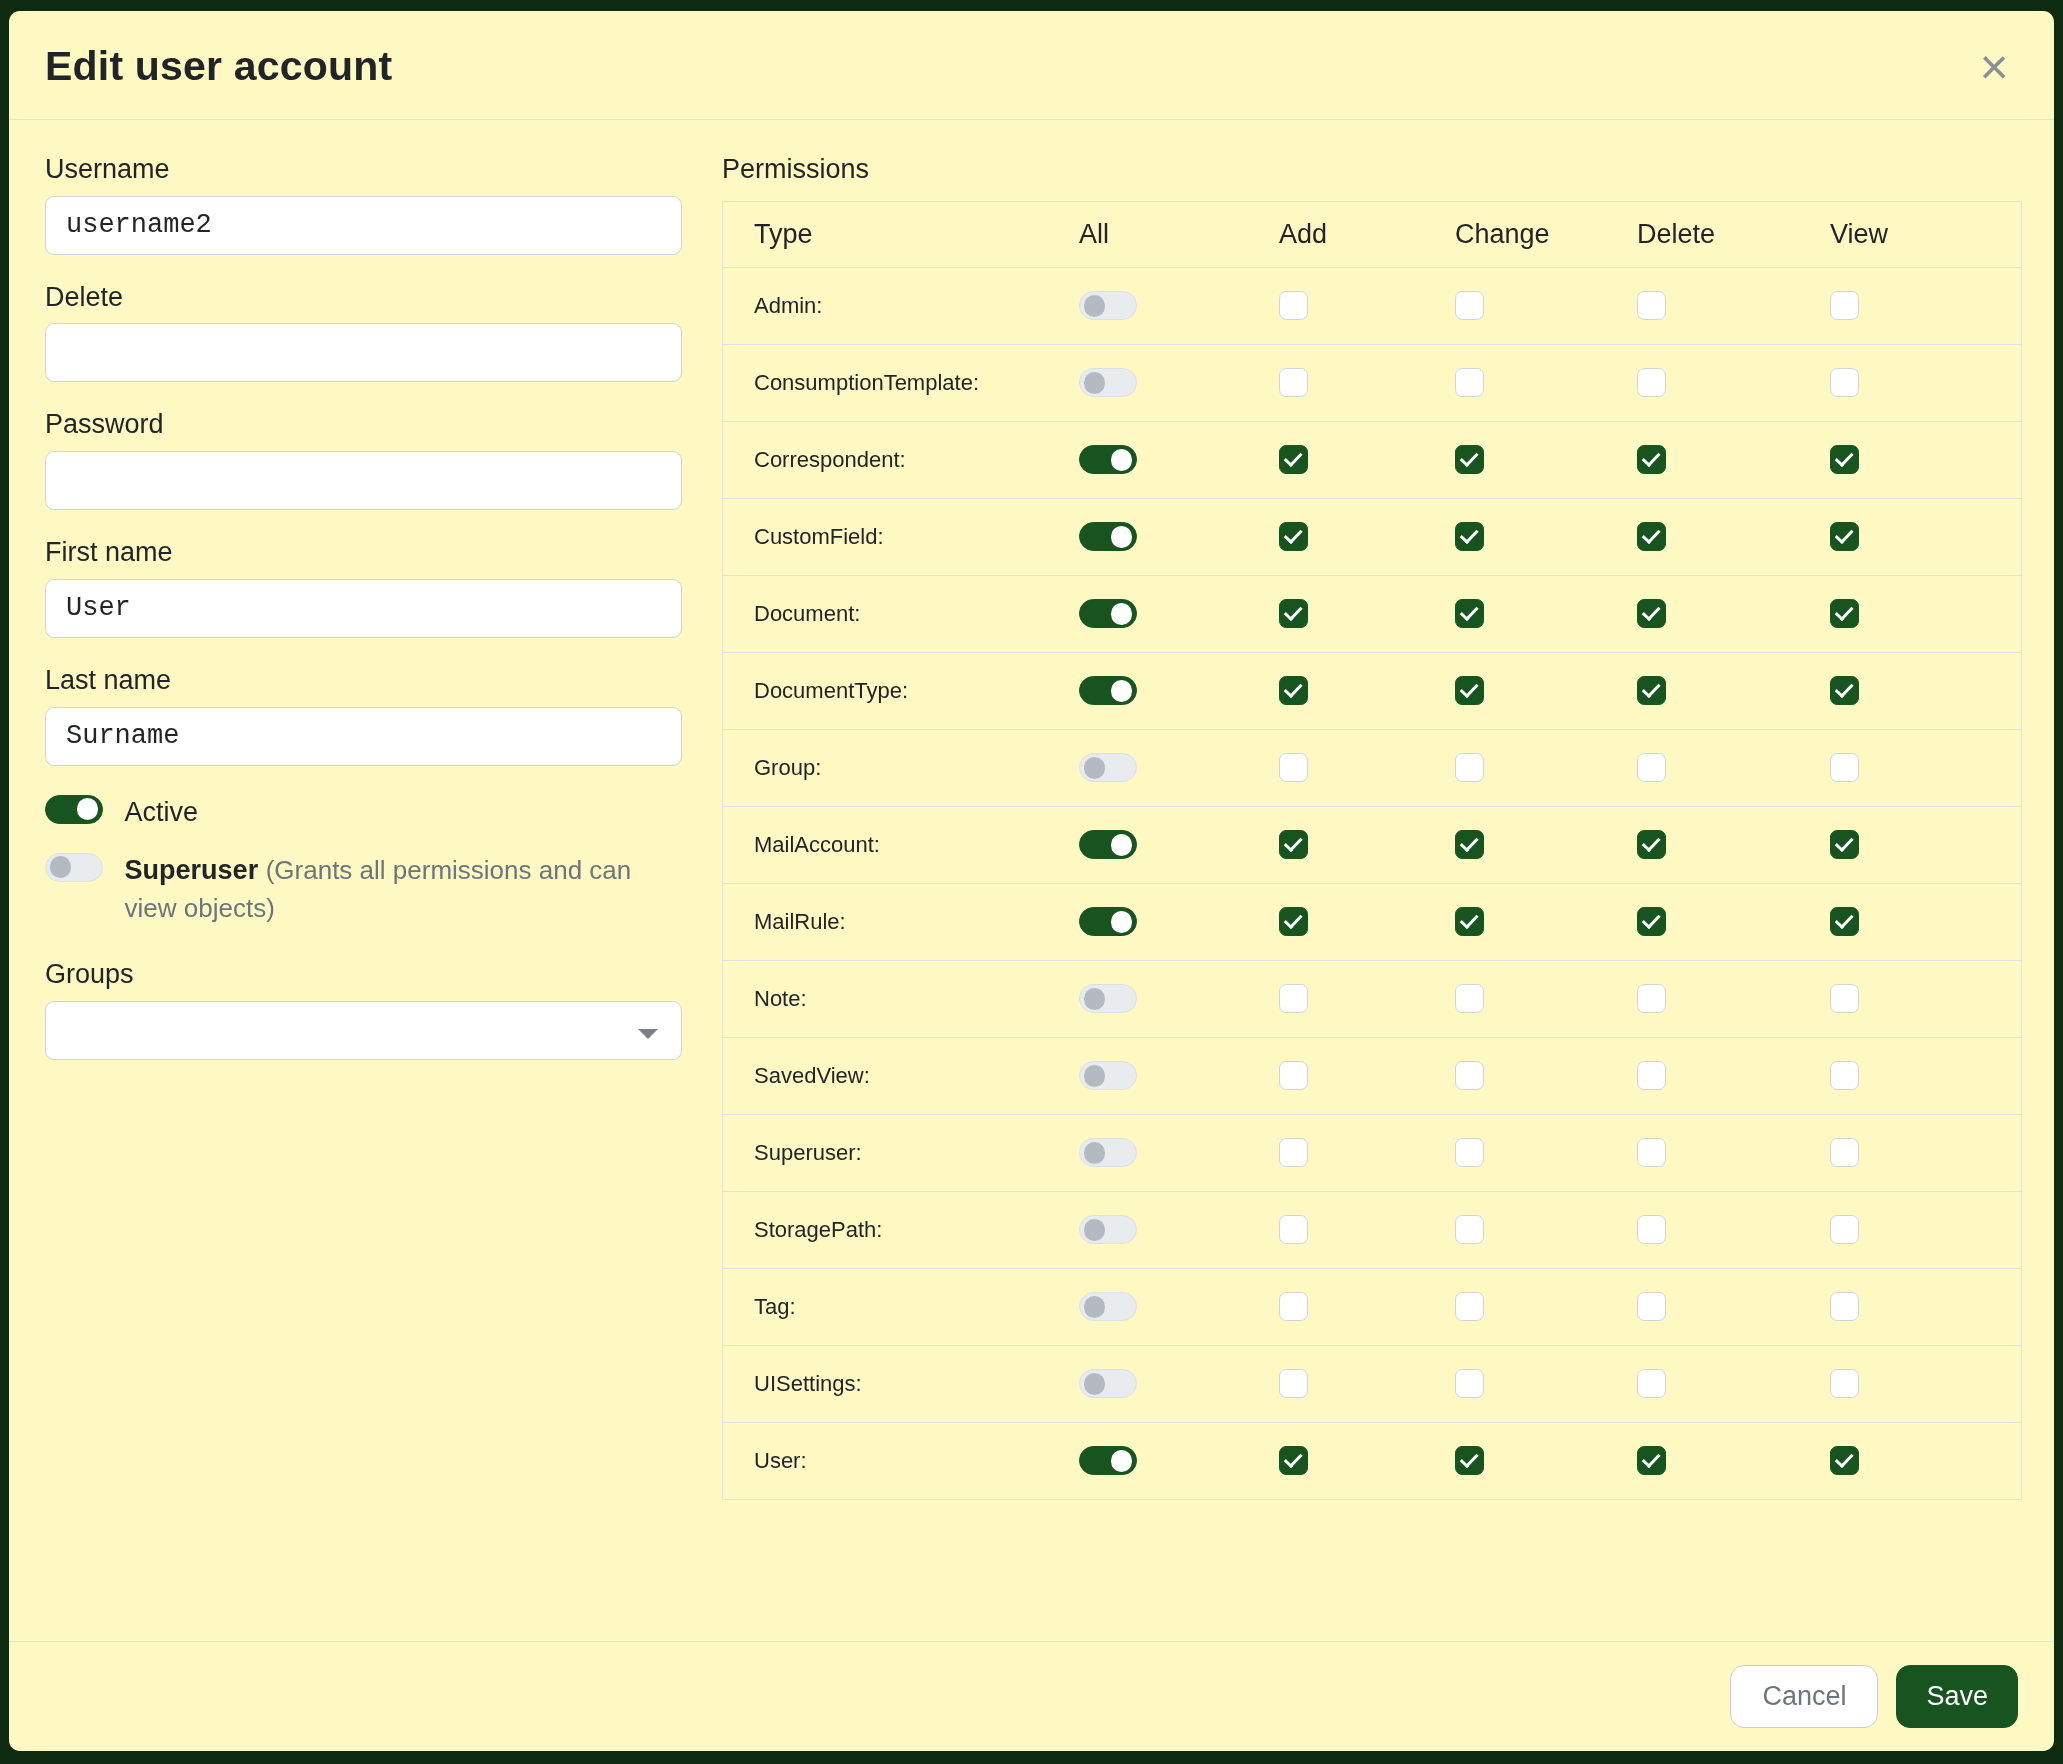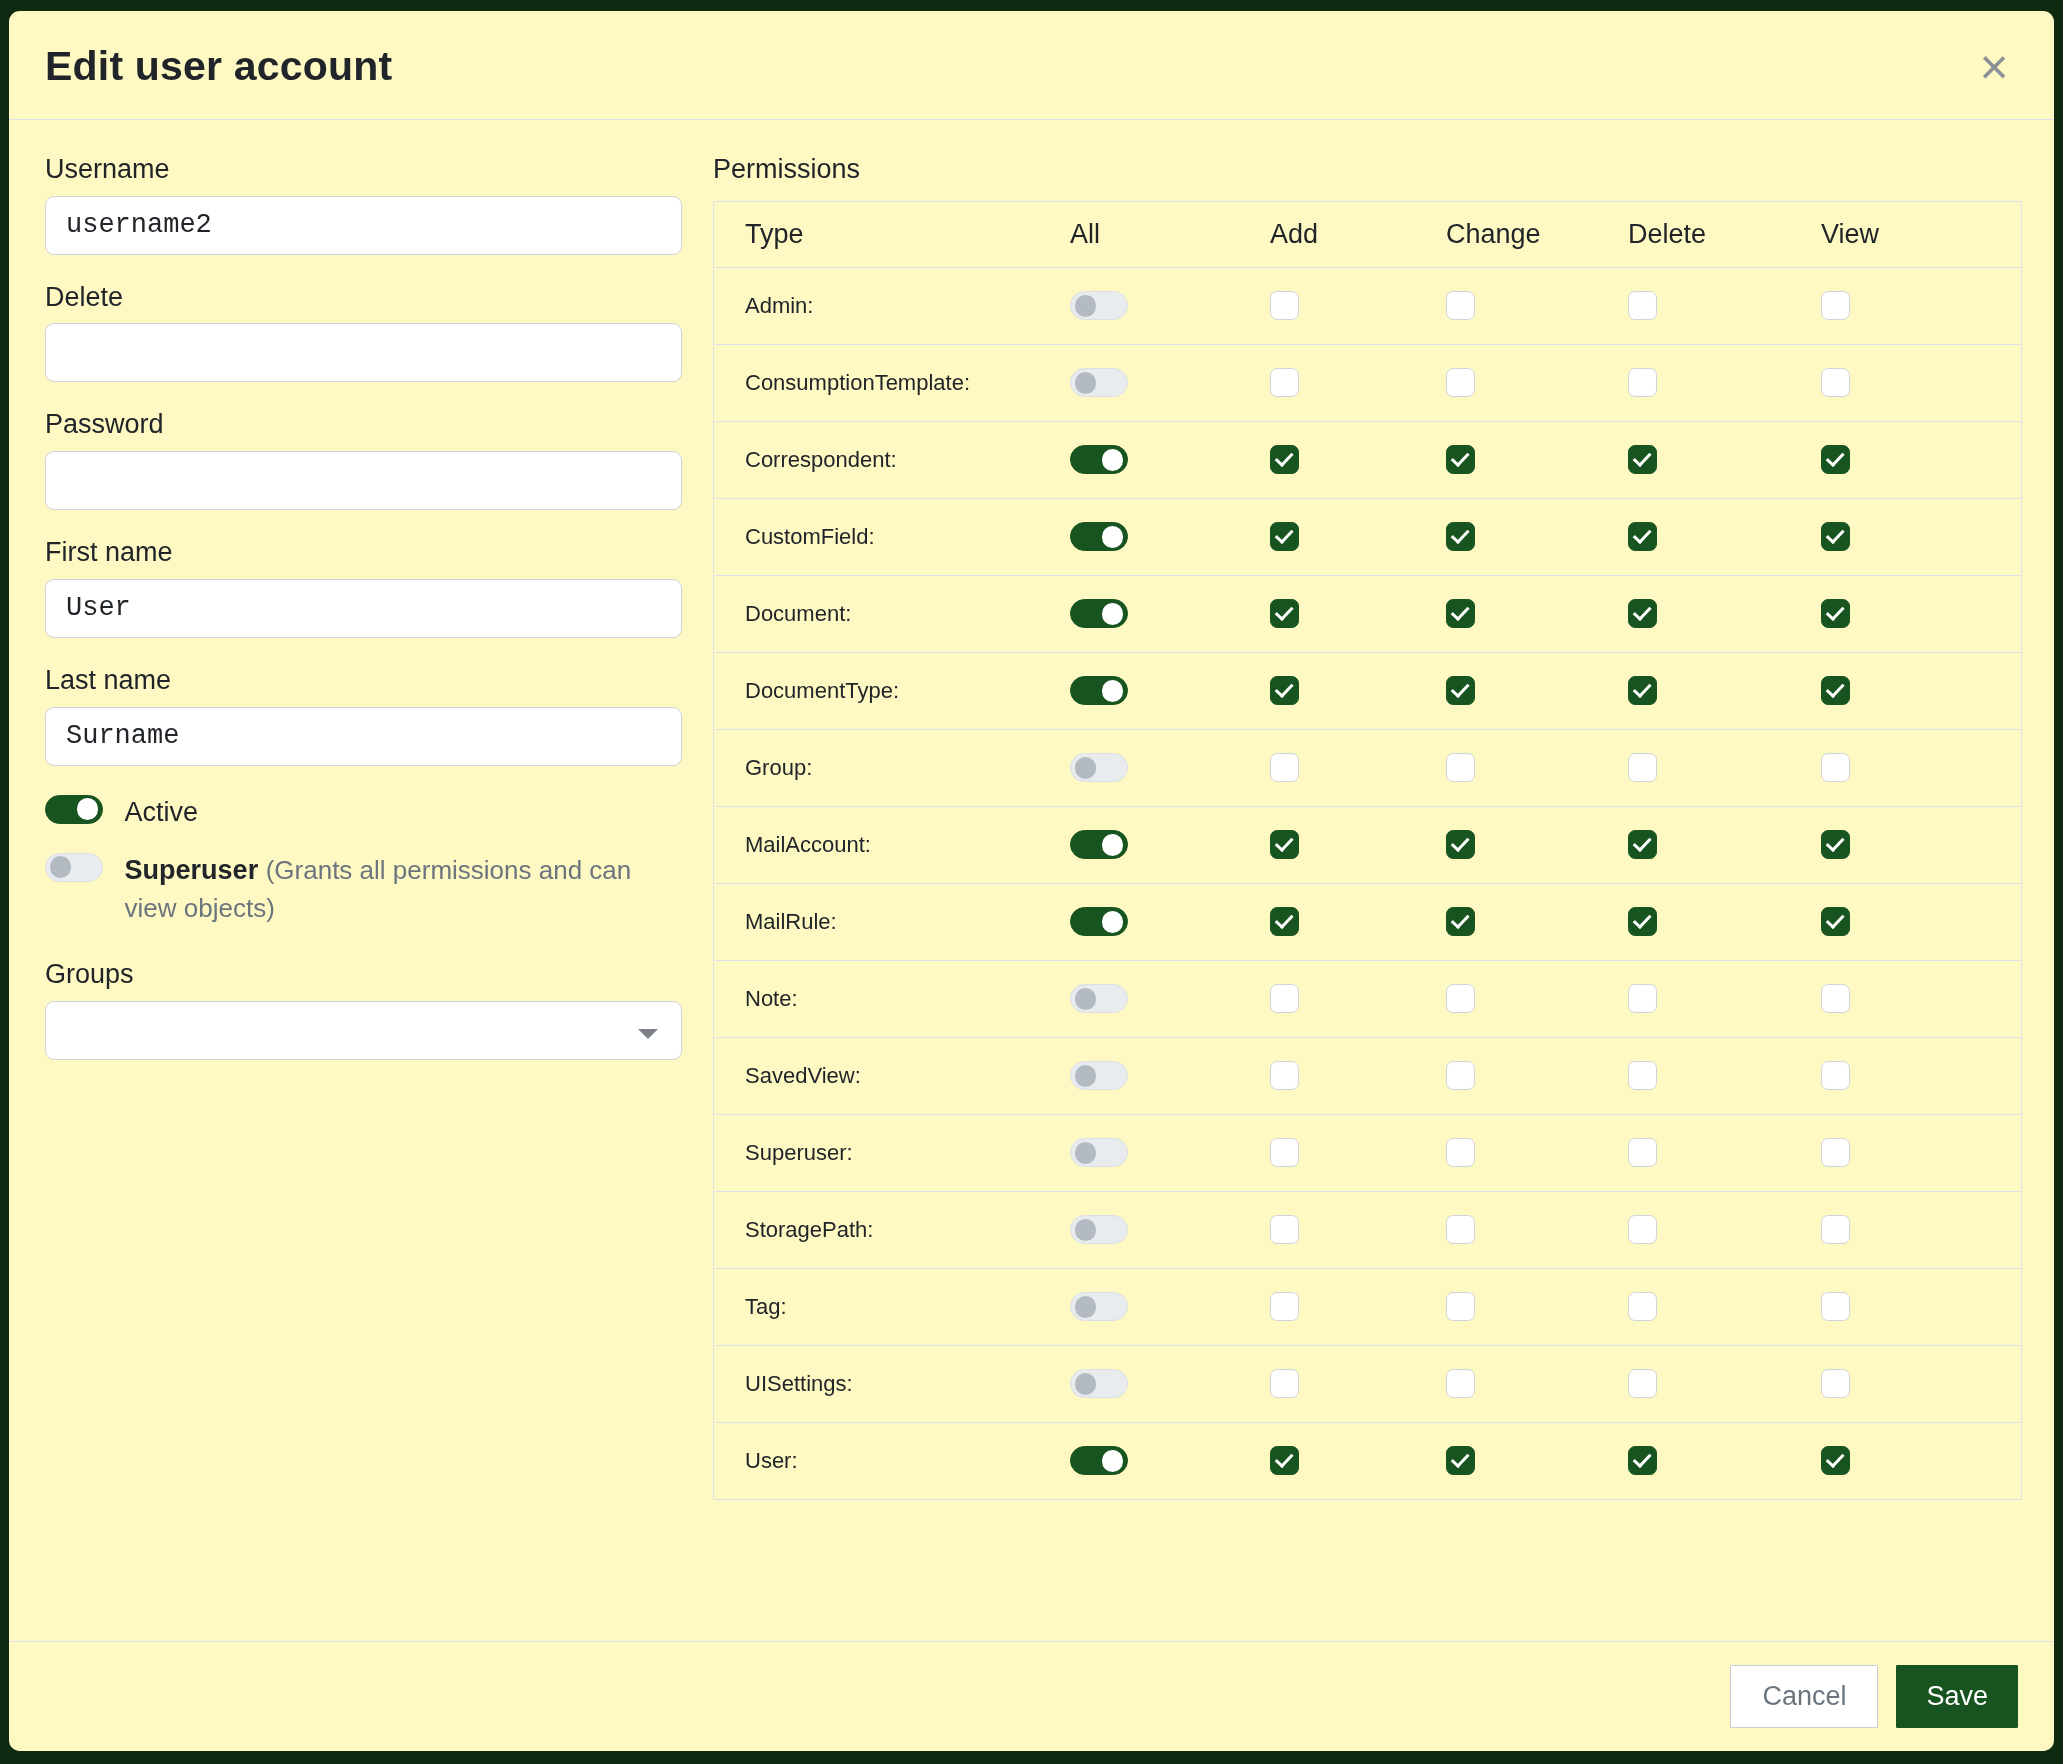--- a/index.html
+++ b/index.html
@@ -34,21 +34,21 @@
   }
   .modal-title{font-size:41px; font-weight:600; letter-spacing:0.2px;}
   .close-btn{
     background:none; border:none; cursor:pointer;
     font-size:50px; line-height:1; color:#8a9096; font-weight:300;
     padding:0 5.4px;
   }
   
   .modal-body{
     flex:1;
-    display:flex; gap:31px;
+    display:flex; gap:40px;
     padding:34px 32px 18px 36px;
     overflow:hidden;
     justify-content:center;
   }
   .left-col{flex:none; width:637px;}
   .right-col{flex:1; min-width:0;}
 
   .form-group{margin-bottom:27px;}
   .form-label{display:block; font-size:27px; margin-bottom:10.8px;}
   .text-input{
@@ -142,21 +142,21 @@
   
   .modal-footer{
     flex:none;
     display:flex; justify-content:flex-end; align-items:center; gap:18px;
     border-top:0.9px solid var(--border);
     padding:23.4px 36px;
   }
   .btn{
     height:63px;
     font-size:27px;
-    border-radius:1px;
+    border-radius:14px;
     padding:0 27px;
     cursor:pointer;
     font-family:inherit;
   }
   .btn-cancel{
     background:#fff;
     color:var(--muted);
     border:0.9px solid #c9cdd1;
     padding:0 31px;
   }

